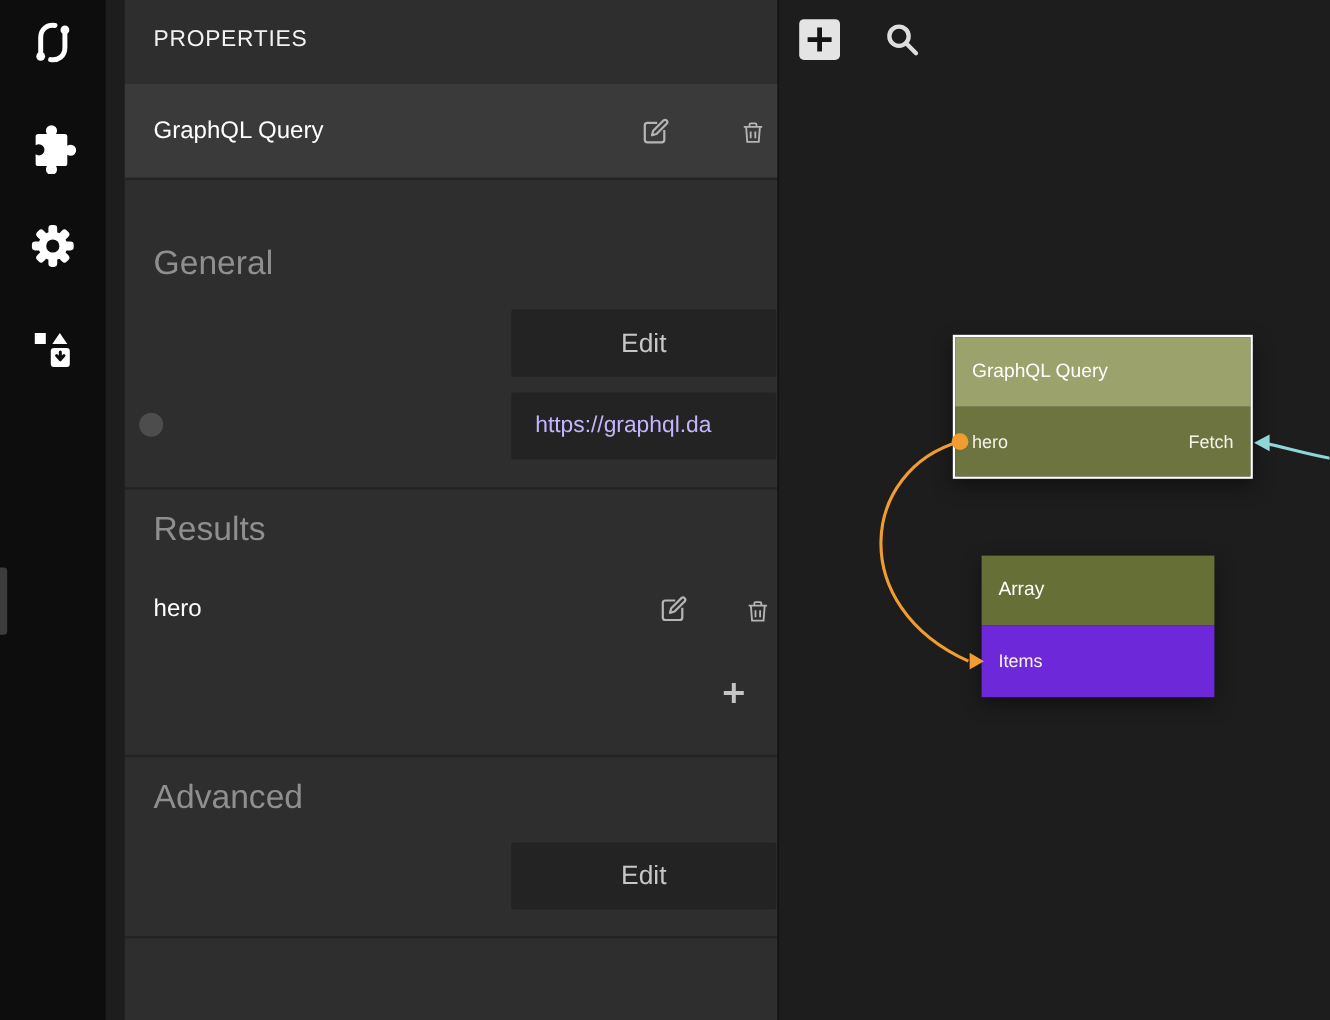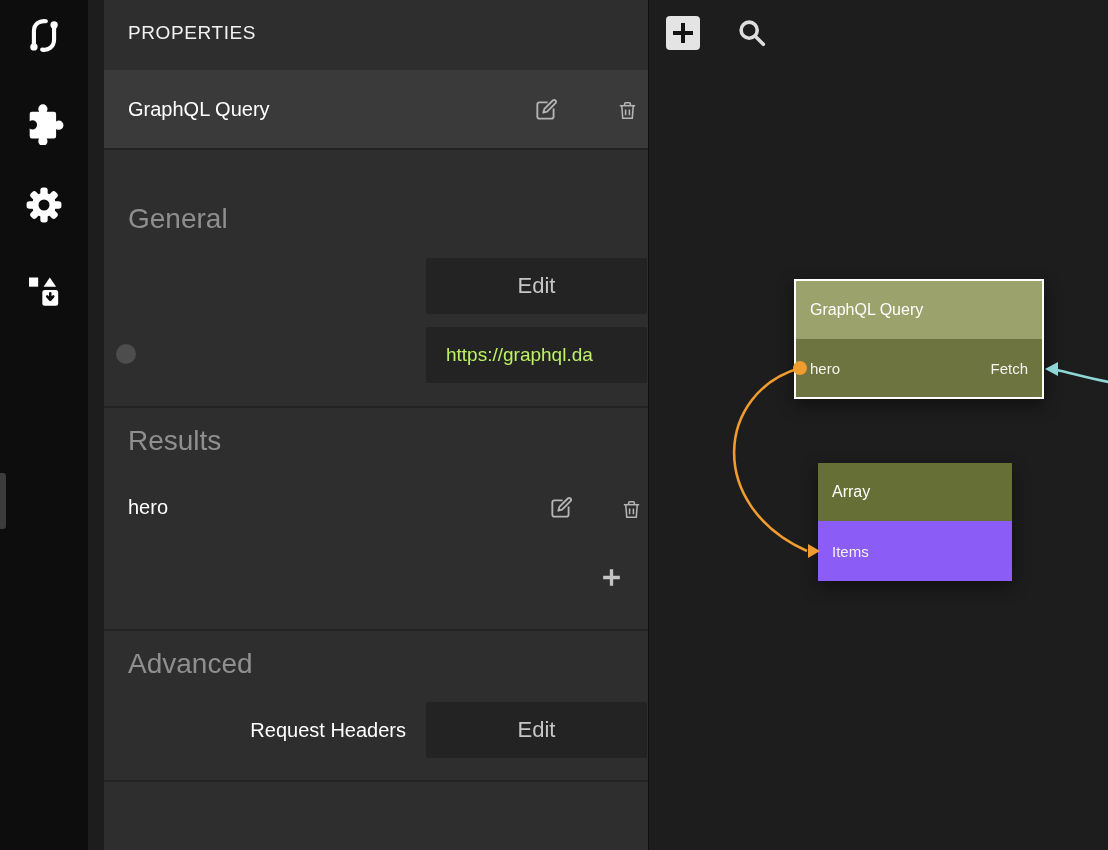--- a/index.html
+++ b/index.html
@@ -27,21 +27,21 @@
               display:flex; align-items:center; justify-content:center; }
 
   .section-label { position:absolute; left:24px; font-size:28px; color:#8f8f8f; }
 
   .row-label { position:absolute; left:0; width:302px; height:56px; display:flex;
                align-items:center; justify-content:flex-end; font-size:20px; color:#ffffff; }
   .field-btn { position:absolute; left:322px; width:221px; height:56px; background:#232323;
                border:none; border-radius:2px; color:#c6c6c6; font-size:22px; cursor:pointer;
                font-family:inherit; }
   .field-input { position:absolute; left:322px; width:221px; height:56px; background:#232323;
-               border:none; border-radius:2px; color:#bef264; font-size:19px; padding-left:20px;
+               border:none; border-radius:2px; color:#c4b5fd; font-size:19px; padding-left:20px;
                font-family:inherit; white-space:nowrap; overflow:hidden; outline:none; }
 
   .port-dot { position:absolute; left:12px; top:344px; width:20px; height:20px;
               border-radius:50%; background:#4d4d4d; cursor:pointer; }
 
   .divider { position:absolute; left:0; width:560px; height:2px; background:#232323; }
 
   .result-name { position:absolute; left:24px; top:483px; height:48px; line-height:48px;
                  font-size:20px; color:#ffffff; }
 
@@ -155,21 +155,20 @@
     <button class="icon-btn" style="left:494px; top:564px; width:26px; height:26px">
       <svg viewBox="0 0 24 24" width="25" height="25" fill="#c4c4c4">
         <path d="M10.4 4h3.2v6.4H20v3.2h-6.4V20h-3.2v-6.4H4v-3.2h6.4z"></path>
       </svg>
     </button>
 
     <div class="divider" style="top:629px"></div>
 
     <div class="section-label" style="top:648px">Advanced</div>
 
-    <div class="row-label" style="top:702px">Request Headers</div>
     <button class="field-btn" style="top:702px">Edit</button>
 
     <div class="divider" style="top:780px"></div>
   </section>
 
   <section class="canvas">
 
     <button class="canvas-btn" style="left:16px; top:15px; width:36px; height:36px">
       <svg viewBox="0 0 36 36" width="36" height="36">
         <rect x="1" y="1" width="34" height="34" rx="4" fill="#e4e4e4"></rect>
@@ -186,21 +185,21 @@
     <div class="node selected" style="left:145px; top:279px; width:250px; height:120px">
       <div class="node-header" style="background:#9ca26b; height:58px">GraphQL Query</div>
       <div class="node-ports" style="background:#6d7440; height:58px">
         <span class="port">hero</span>
         <span class="port">Fetch</span>
       </div>
     </div>
 
     <div class="node" style="left:169px; top:463px; width:194px; height:118px">
       <div class="node-header" style="background:#666f35; height:58px">Array</div>
-      <div class="node-ports" style="background:#8b5cf6; height:60px">
+      <div class="node-ports" style="background:#6d28d9; height:60px">
         <span class="port">Items</span>
       </div>
     </div>
 
     <svg class="wires" width="460" height="850">
       <path d="M 151 368 C 68 392, 56 505, 158 551" fill="none" stroke="#f09c2e" stroke-width="2.6"></path>
       <polygon points="159,544 171,551 159,558" fill="#f09c2e"></polygon>
       <circle cx="151" cy="368" r="7" fill="#f09c2e"></circle>
       <path d="M 460 382 C 438 378, 422 373, 408 370" fill="none" stroke="#8fd6d6" stroke-width="2.6"></path>
       <polygon points="396,369 409,362 409,376" fill="#8fd6d6"></polygon>

